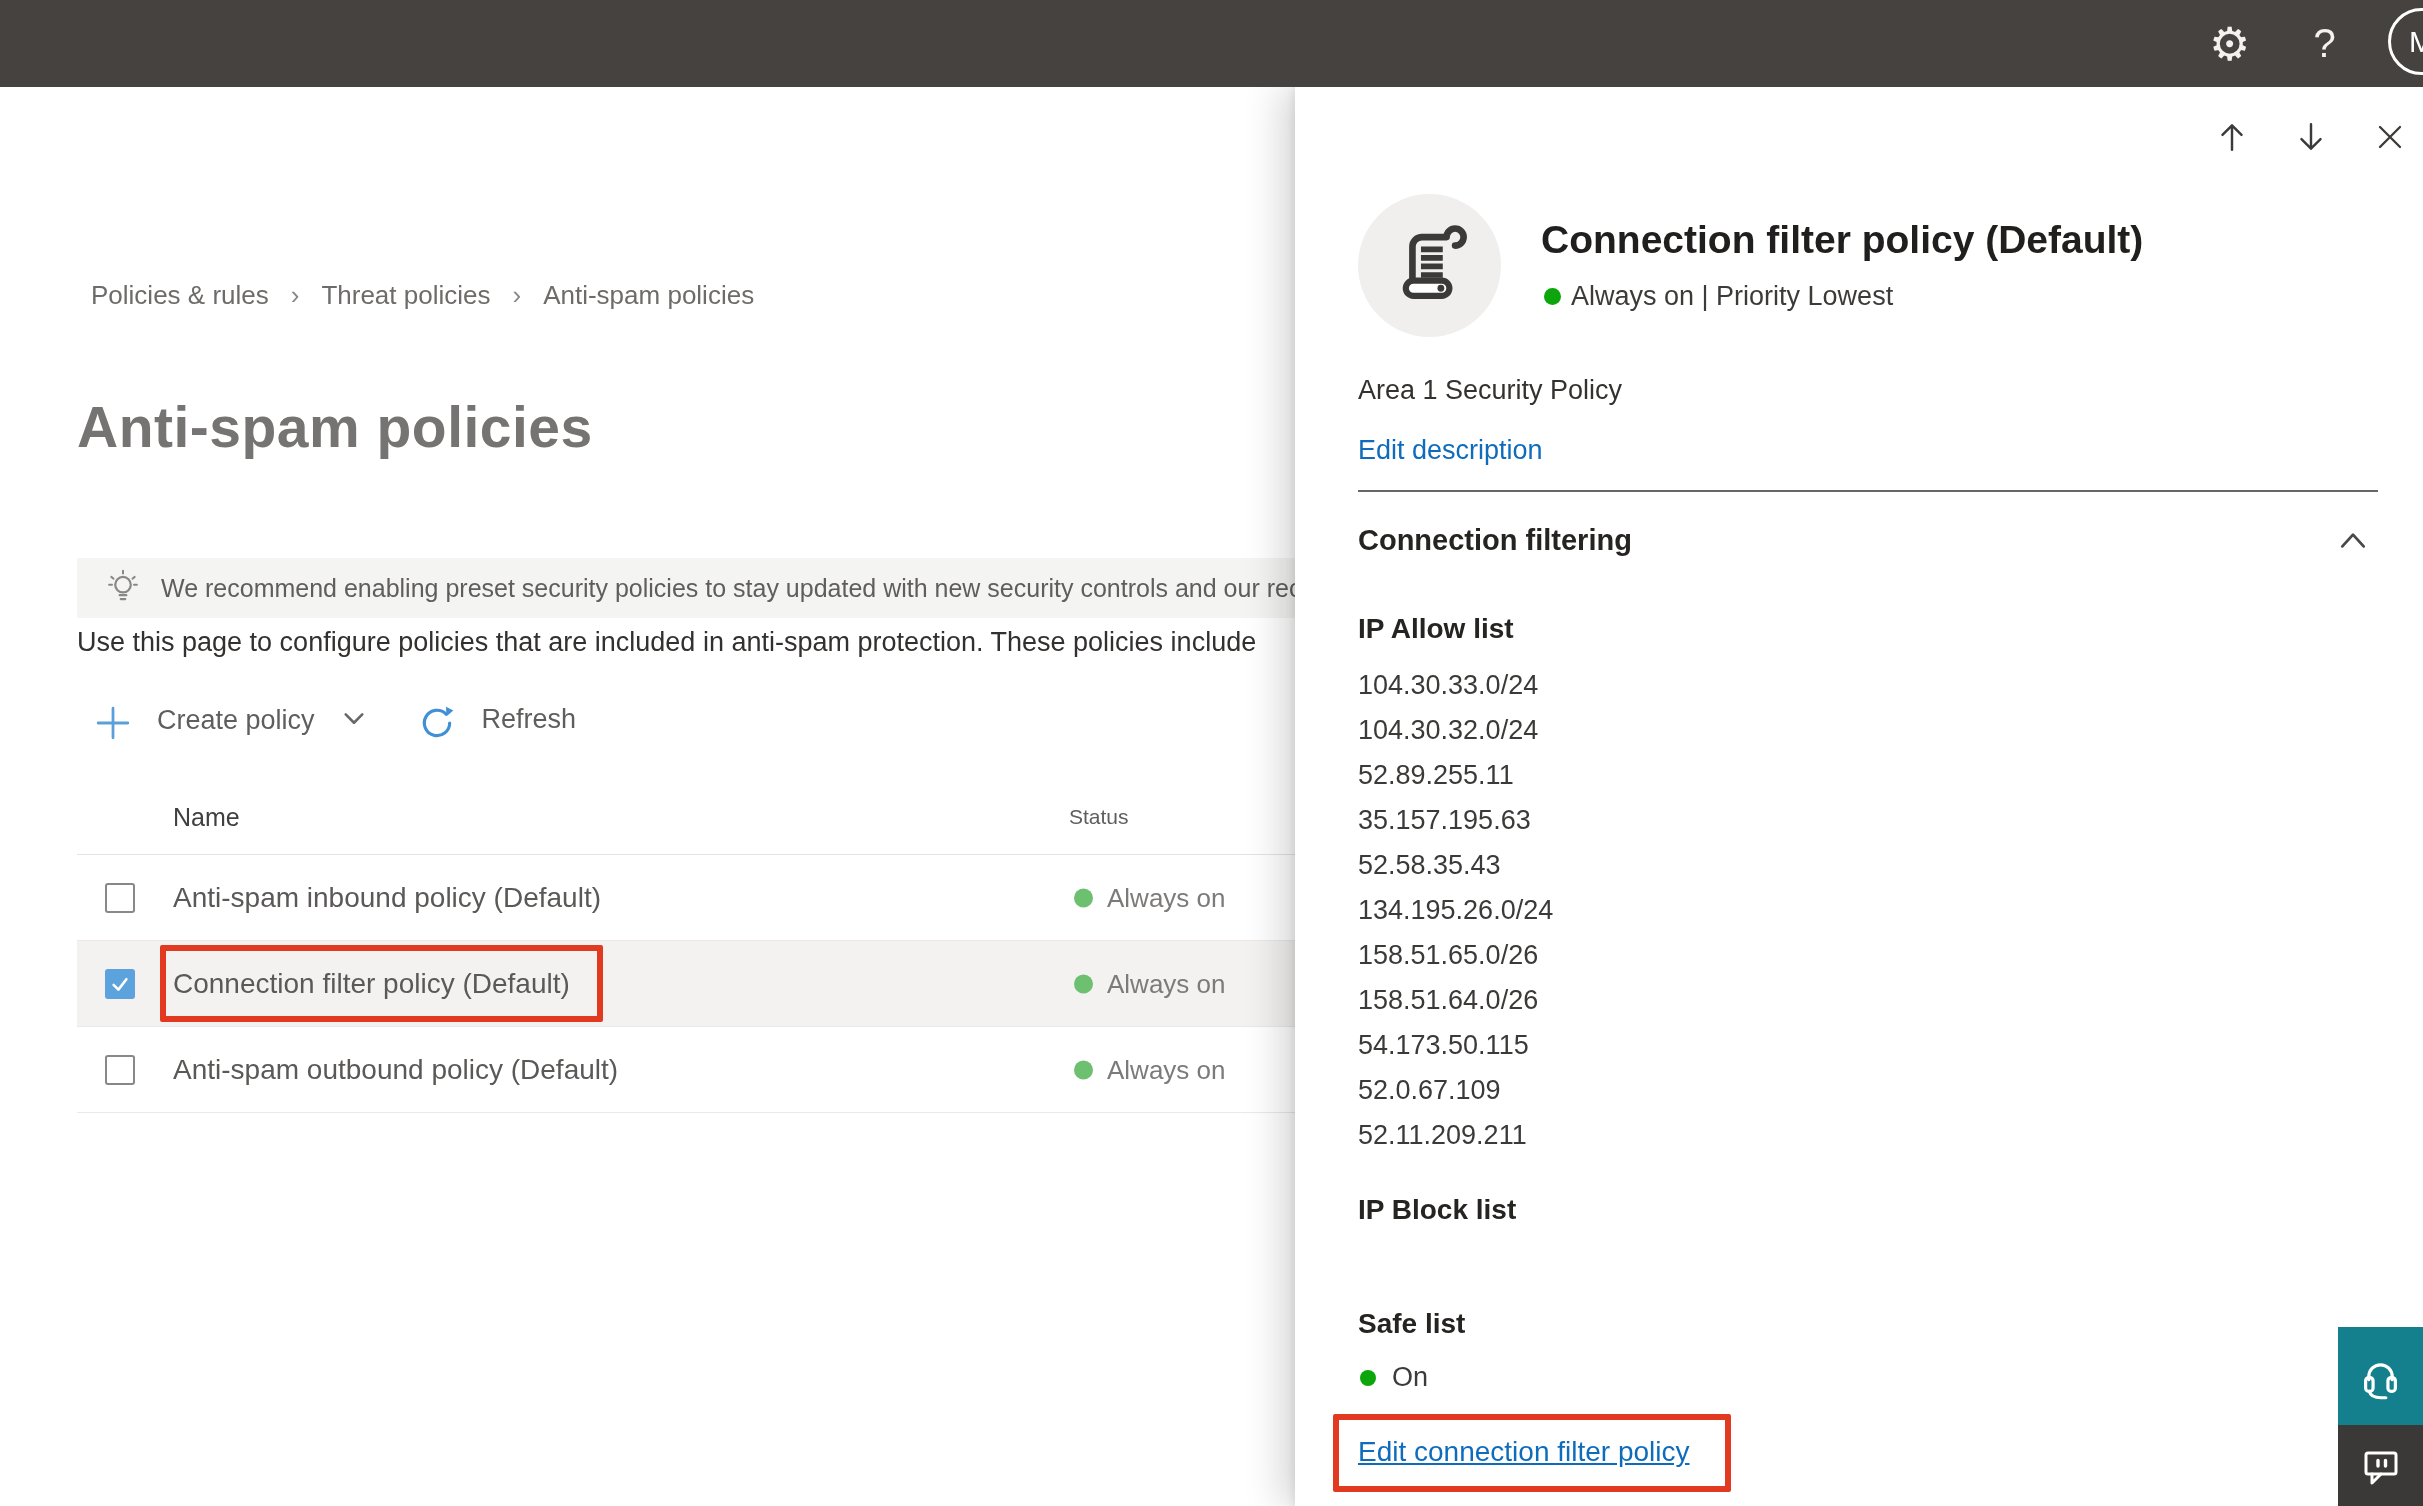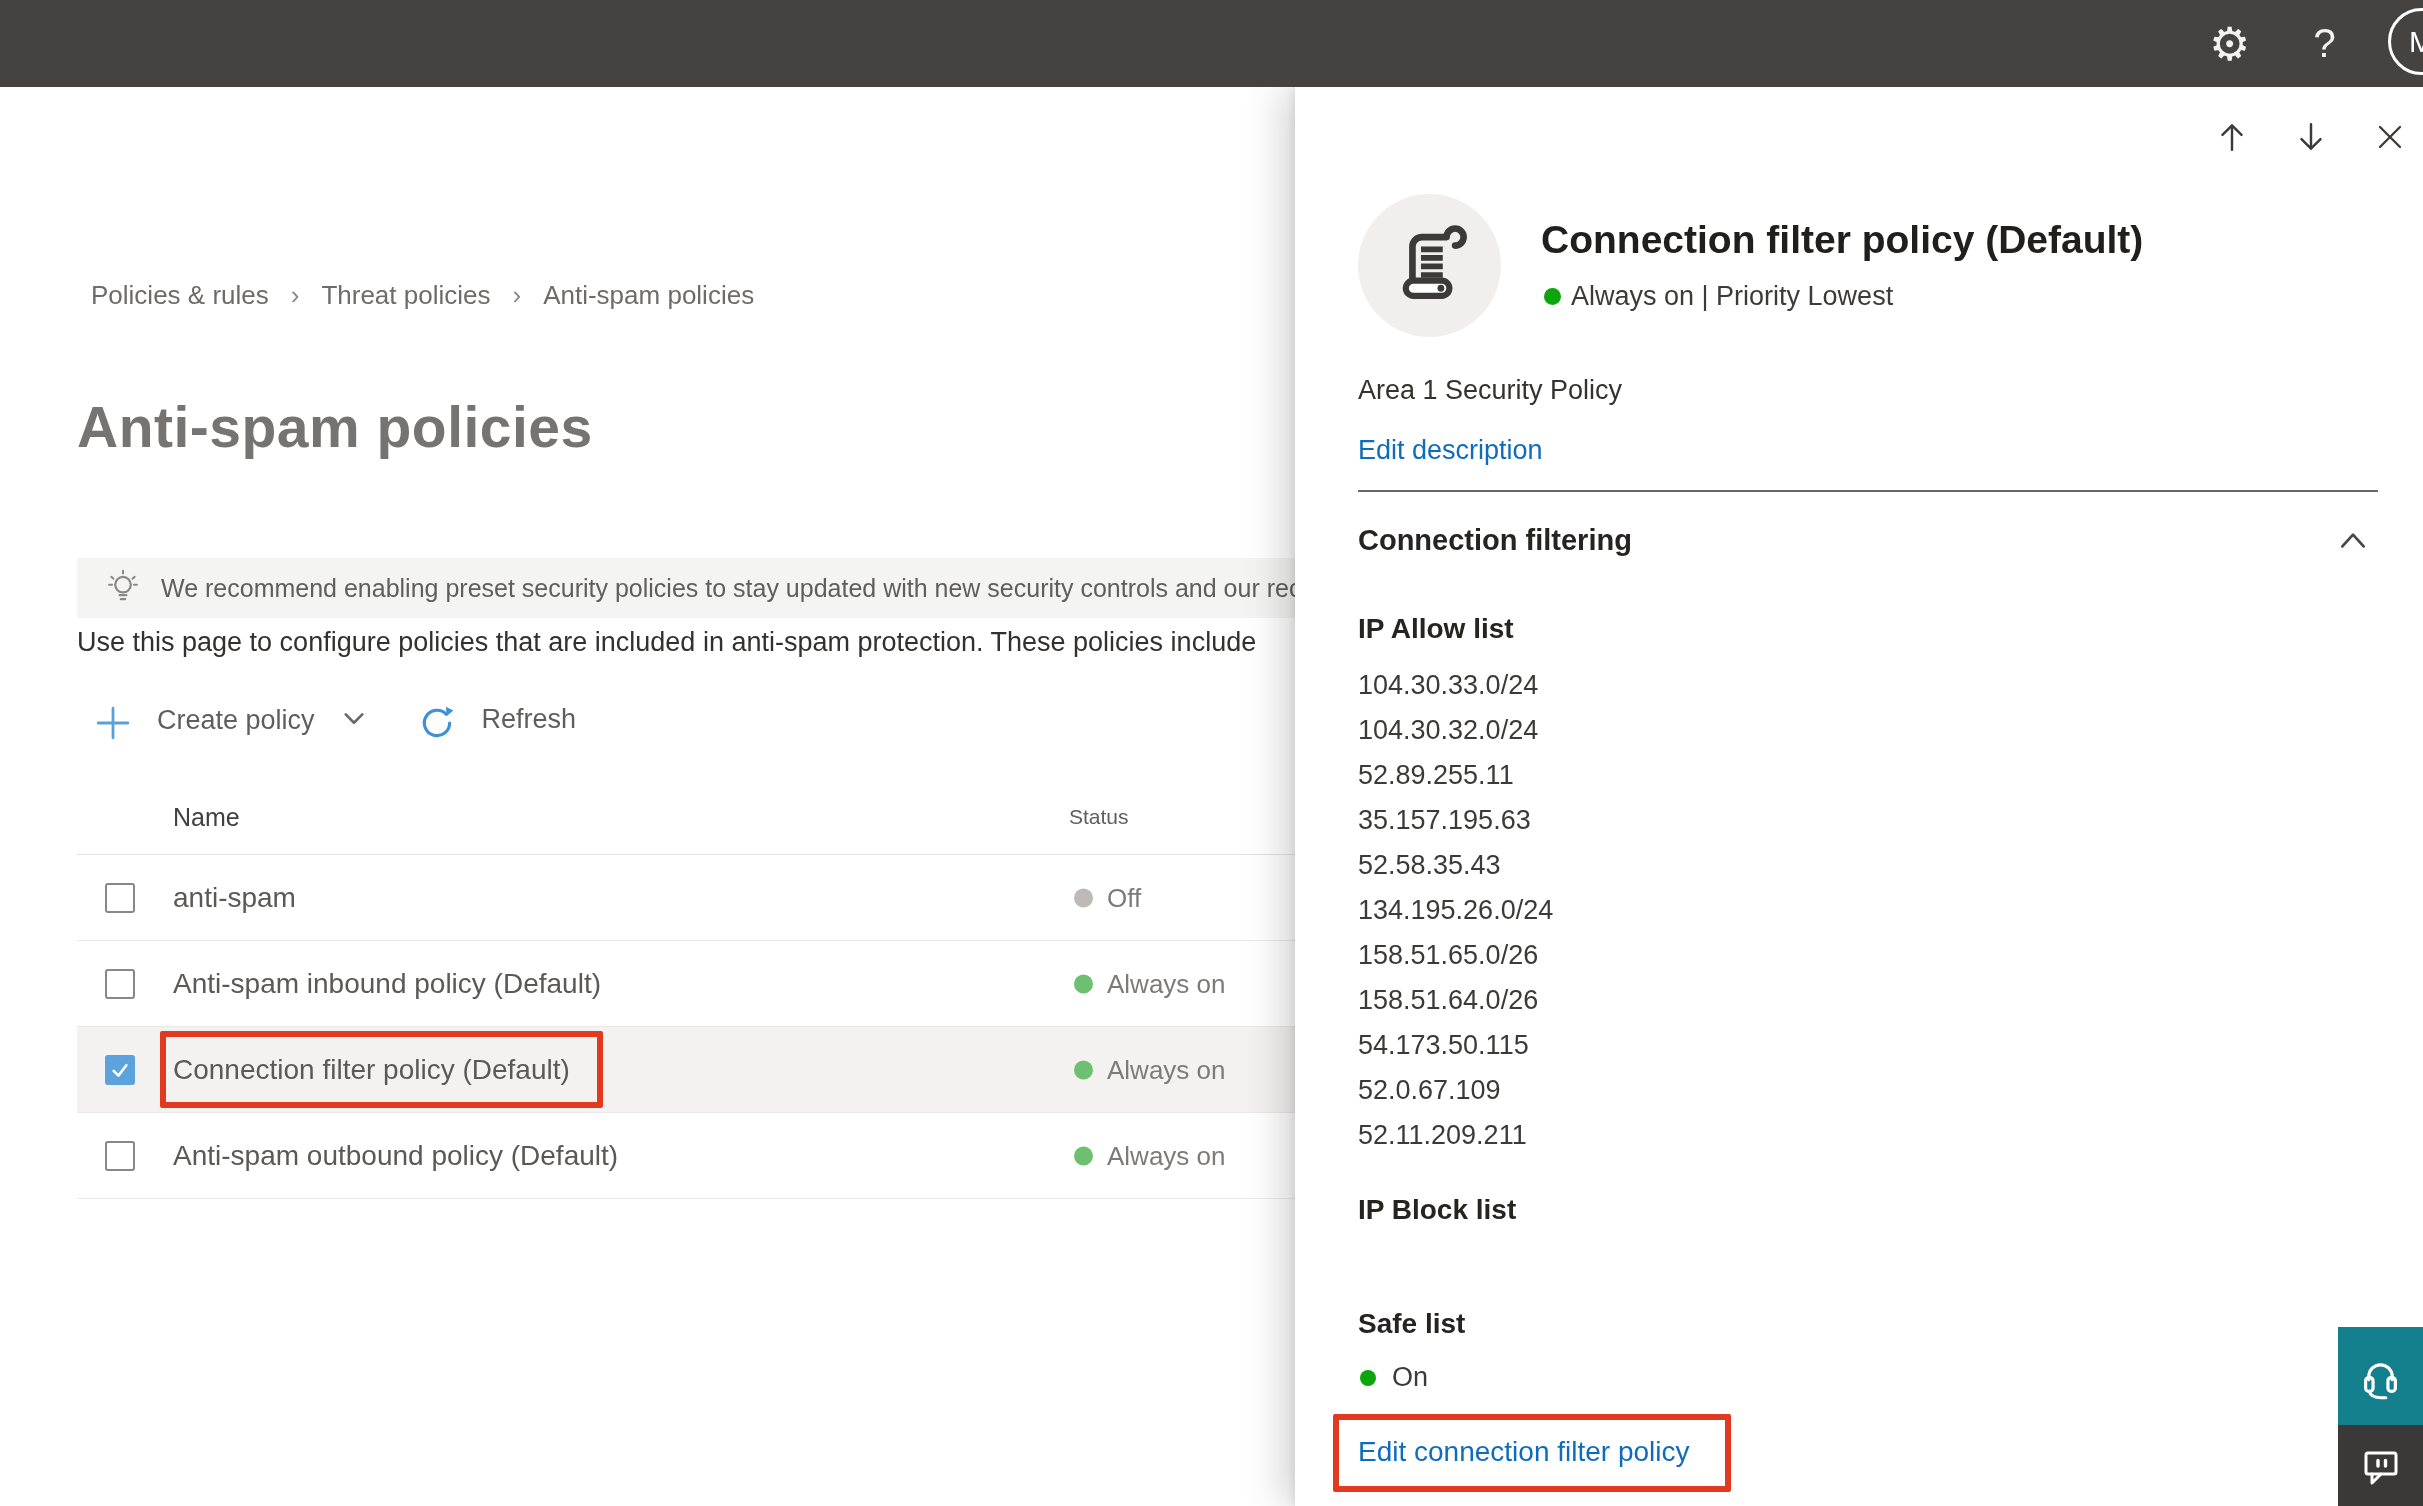--- a/index.html
+++ b/index.html
@@ -55,21 +55,21 @@
   .link { color:#0f6cbd; cursor:pointer; }
   .p-edit-desc { position:absolute; left:63px; top:348px; font-size:27px; }
   .p-divider { position:absolute; left:63px; top:403px; width:1020px; border-top:2px solid #696764; }
   .p-section { position:absolute; left:63px; top:437px; font-size:29px; font-weight:700; color:#262421; }
   .p-chevron { position:absolute; left:1042px; top:440px; cursor:pointer; }
   .p-sub { position:absolute; left:63px; font-size:28px; font-weight:700; color:#262421; }
   .ip-list { position:absolute; left:63px; top:576px; font-size:27px; color:#3b3a38; line-height:45px; }
   .p-on { position:absolute; left:65px; top:1275px; display:flex; align-items:center; gap:16px; }
   .p-on .txt { font-size:27px; color:#3c3b39; }
   .red-box.edit-annotation { left:38px; top:1327px; width:398px; height:78px; }
-  .p-edit-link { position:absolute; left:63px; top:1349px; font-size:28px; }
+  .p-edit-link { position:absolute; left:63px; top:1349px; font-size:28px;text-decoration:underline; }
 
   
   .corner-btn { position:absolute; left:2338px; width:85px; display:flex; align-items:center; justify-content:center; z-index:8; cursor:pointer; }
   .support-btn { top:1327px; height:98px; background:#15808d; }
   .feedback-btn { top:1425px; height:82px; background:#3a3937; }
 
   svg { display:block; }
 </style>
 </head>
 <body>
@@ -141,28 +141,20 @@
         <span class="lbl">Refresh</span>
       </div>
     </div>
 
     <div class="table">
       <div class="thead">
         <span class="th-name">Name</span>
         <span class="th-status">Status</span>
       </div>
 
-      <div class="trow">
-        <span class="cb"></span>
-        <span class="row-name">anti-spam</span>
-        <span class="row-status">
-          <span class="dot" style="background-color: rgb(189, 186, 183);"></span>
-          <span class="st-lbl">Off</span>
-        </span>
-      </div>
 
       <div class="trow">
         <span class="cb"></span>
         <span class="row-name">Anti-spam inbound policy (Default)</span>
         <span class="row-status">
           <span class="dot" style="background-color: rgb(110, 192, 113);"></span>
           <span class="st-lbl">Always on</span>
         </span>
       </div>
 

